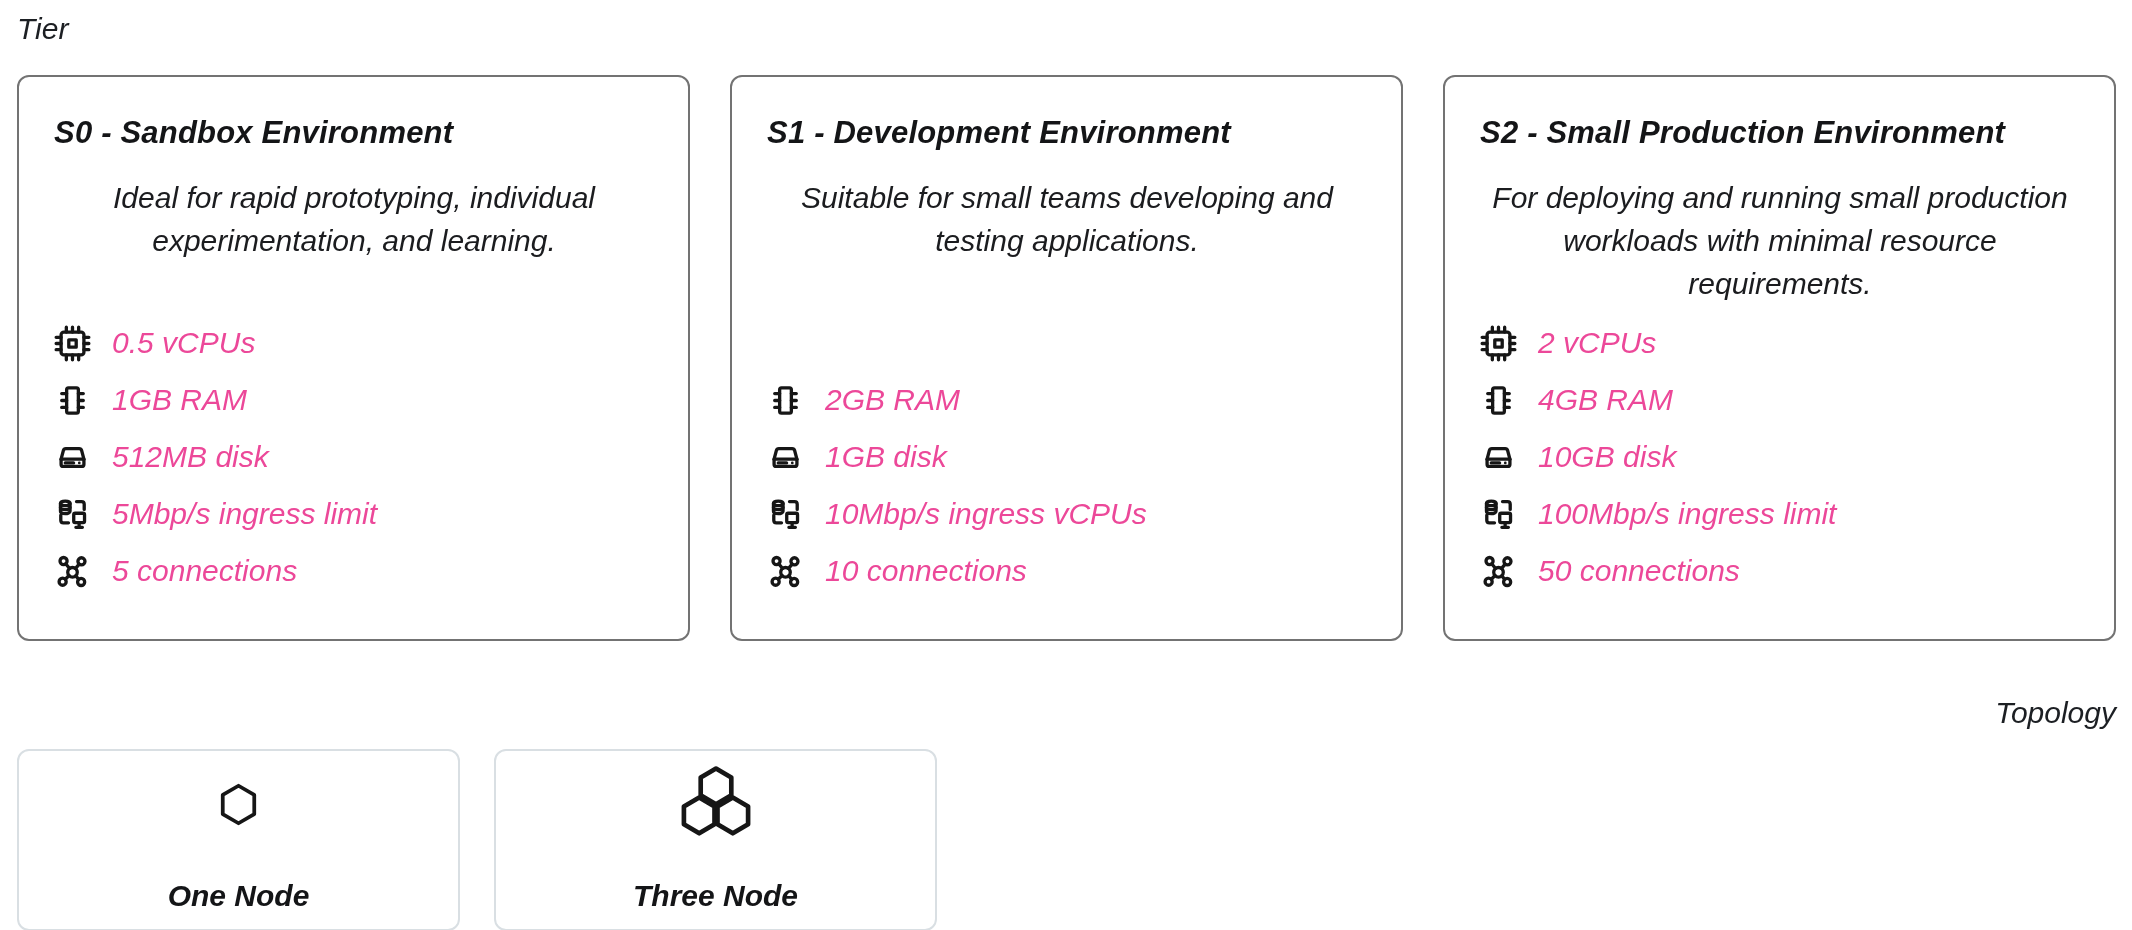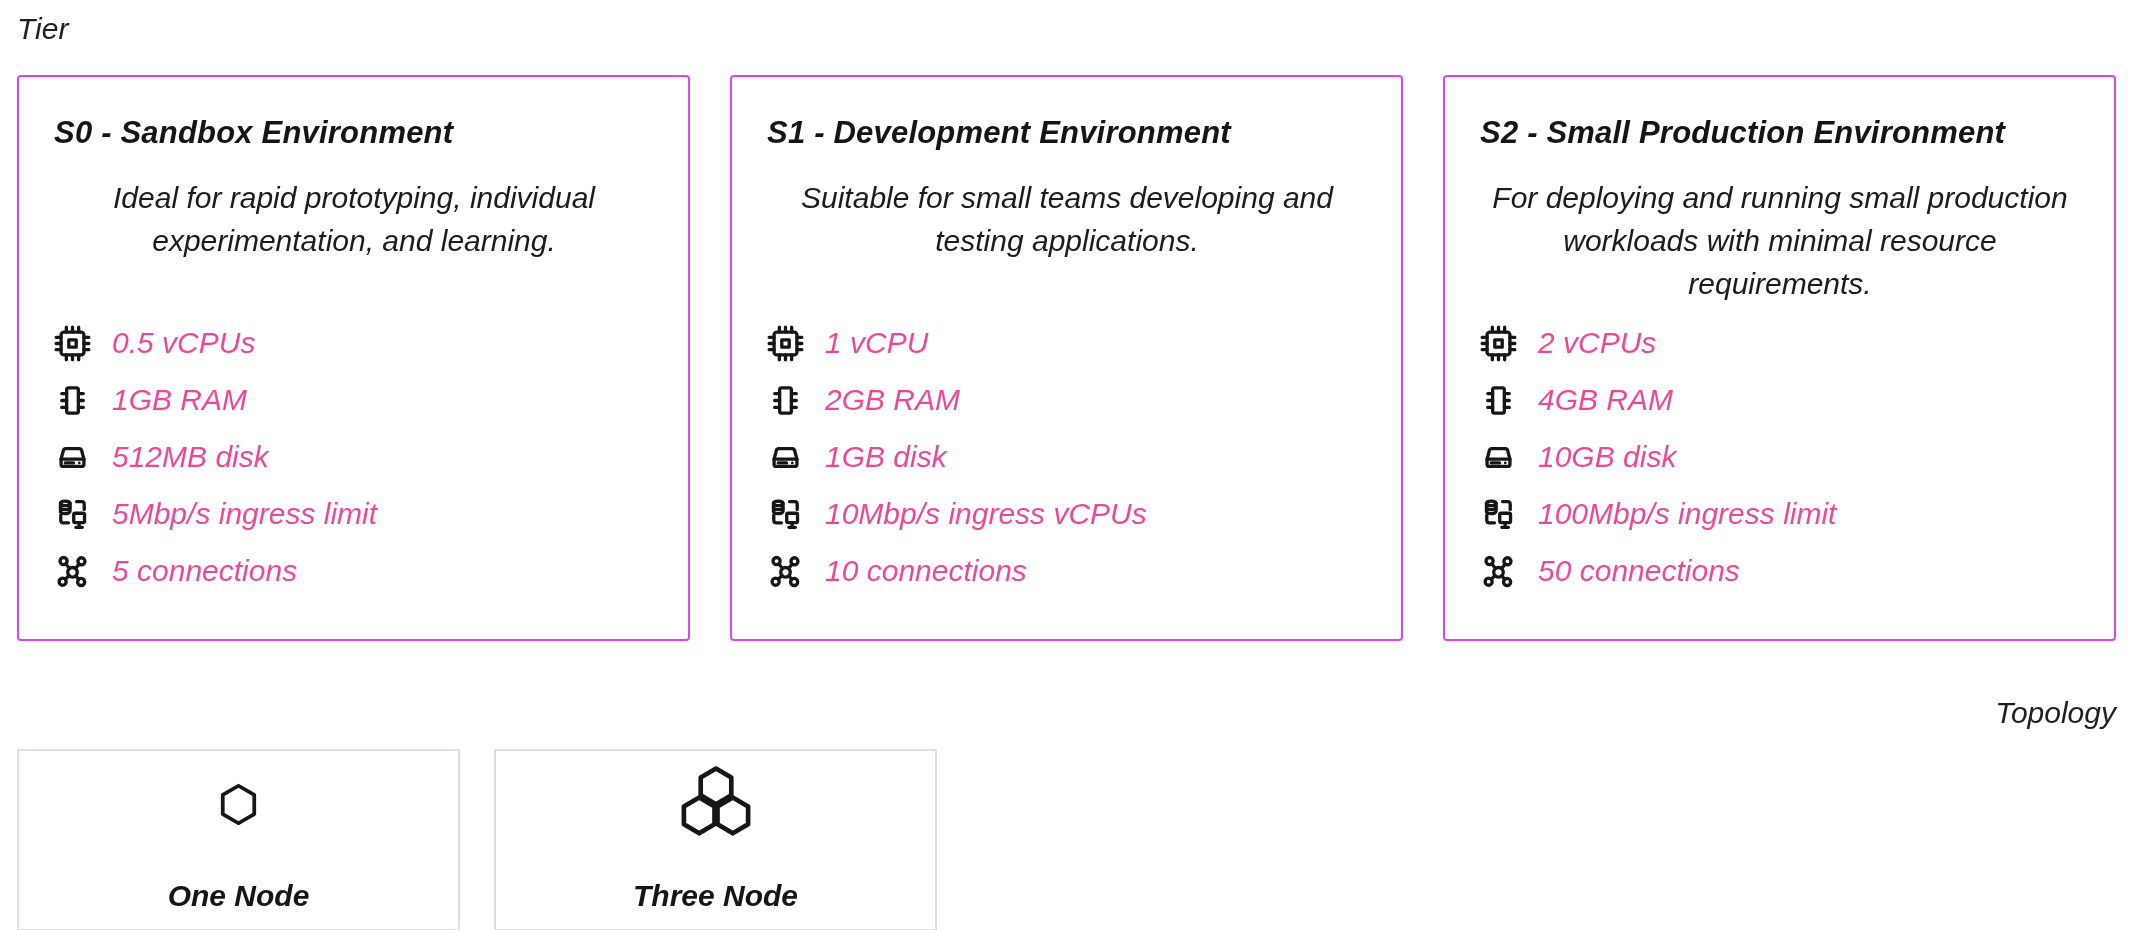--- a/index.html
+++ b/index.html
@@ -20,22 +20,22 @@
   }
 
   
   .tier-grid {
     display: grid;
     grid-template-columns: repeat(3, 1fr);
     gap: 40px;
   }
   .tier-card {
     box-sizing: border-box;
-    border: 2px solid #d946ef;
-    border-radius: 4px;
+    border: 2px solid #737373;
+    border-radius: 12px;
     background: #ffffff;
     padding: 36px 34px 30px 35px;
     min-height: 542px;
     display: flex;
     flex-direction: column;
     cursor: pointer;
   }
   .tier-title {
     font-size: 31px;
     font-weight: 700;
@@ -57,21 +57,21 @@
   .spec-icon-wrap { width: 37px; height: 37px; margin-right: 21px; flex: 0 0 auto; display: flex; }
   .spec-text { font-size: 30px; color: #ec4899; white-space: nowrap; }
 
   
   .topology-section { margin-top: 55px; text-align: right; }
   .topo-row { display: flex; gap: 34px; }
   .topo-card {
     box-sizing: border-box;
     width: 443px; height: 182px;
     border: 2px solid #d9dfe3;
-    border-radius: 0;
+    border-radius: 12px;
     background: #ffffff;
     display: flex;
     flex-direction: column;
     align-items: center;
     cursor: pointer;
   }
   .topo-icon-box {
     margin-top: 10px;
     height: 86px;
     display: flex;
@@ -195,28 +195,20 @@
       </div>
 
       <div class="tier-card">
         <div class="tier-title">S1 - Development Environment</div>
         <div class="tier-desc">Suitable for small teams developing and testing applications.</div>
         <div class="spec-spacer"></div>
         <ul class="spec-list">
           <li class="spec-row">
             <span class="spec-icon-wrap">
                 <svg class="icon" width="37" height="37">
-                  <use href="#sym-cpu"></use>
-                </svg>
-              </span>
-            <span class="spec-text">1 vCPU</span>
-          </li>
-          <li class="spec-row">
-            <span class="spec-icon-wrap">
-                <svg class="icon" width="37" height="37">
                   <use href="#sym-ram"></use>
                 </svg>
               </span>
             <span class="spec-text">2GB RAM</span>
           </li>
           <li class="spec-row">
             <span class="spec-icon-wrap">
                 <svg class="icon" width="37" height="37">
                   <use href="#sym-disk"></use>
                 </svg>

